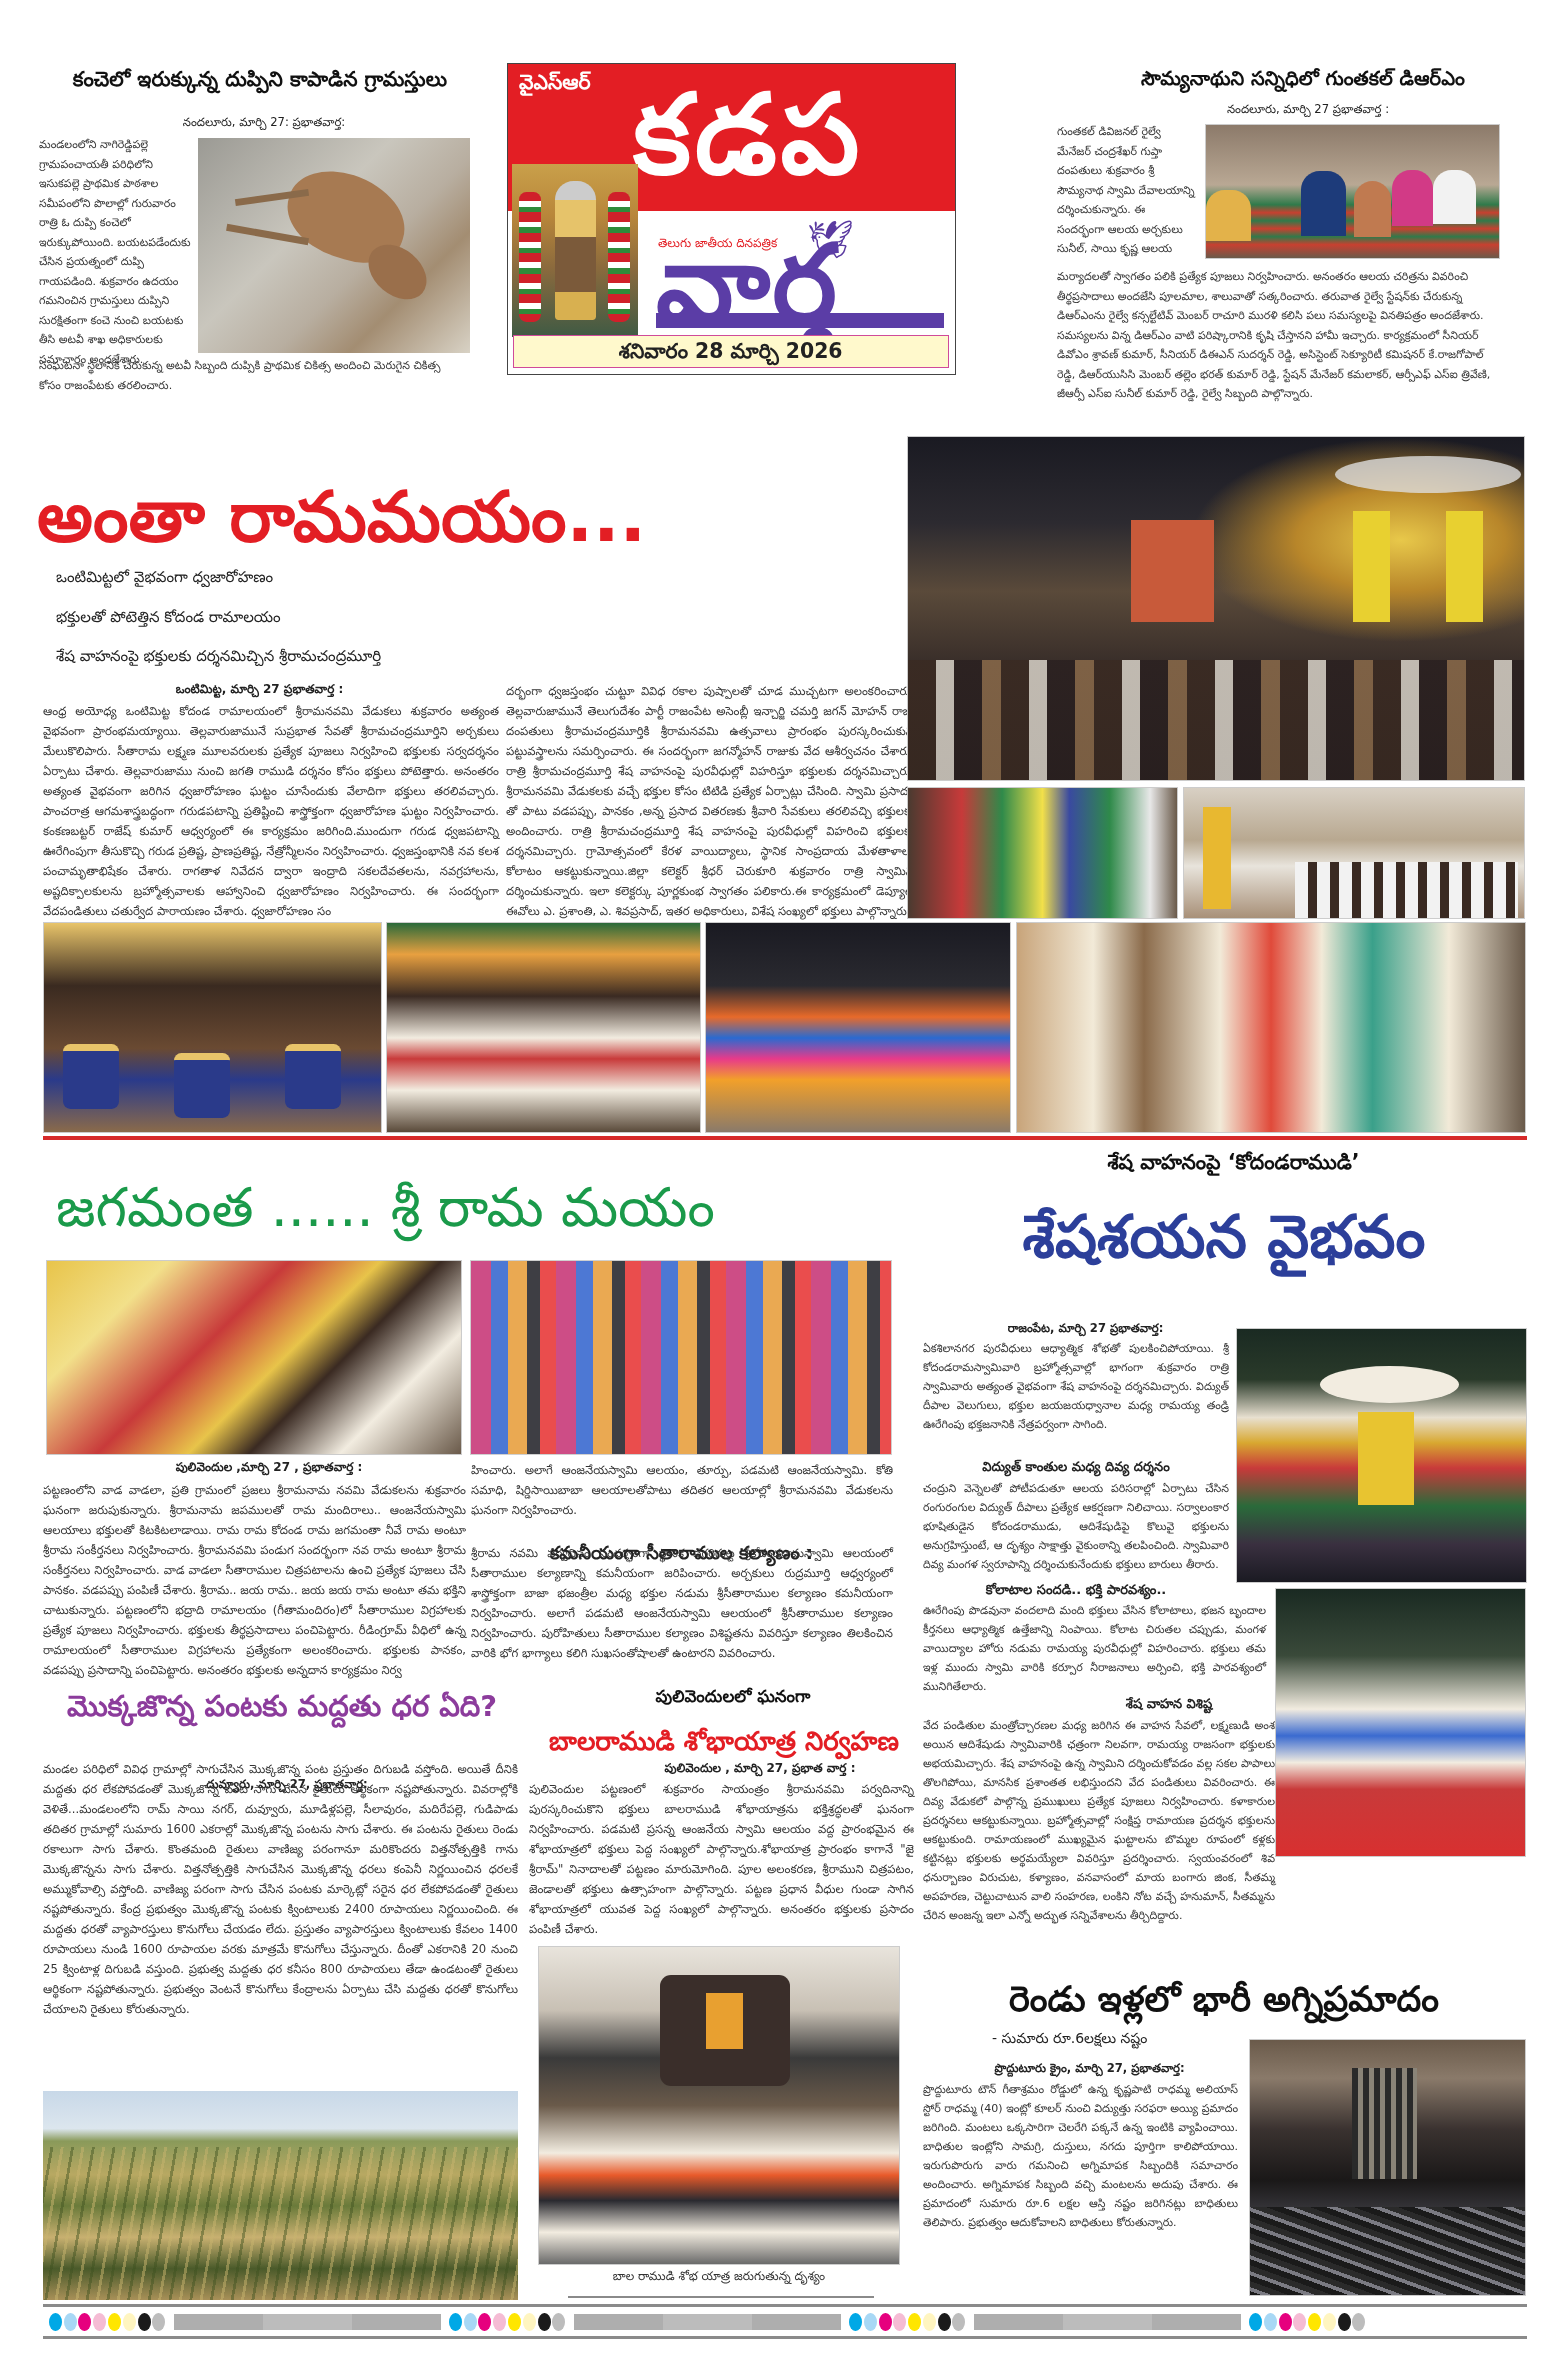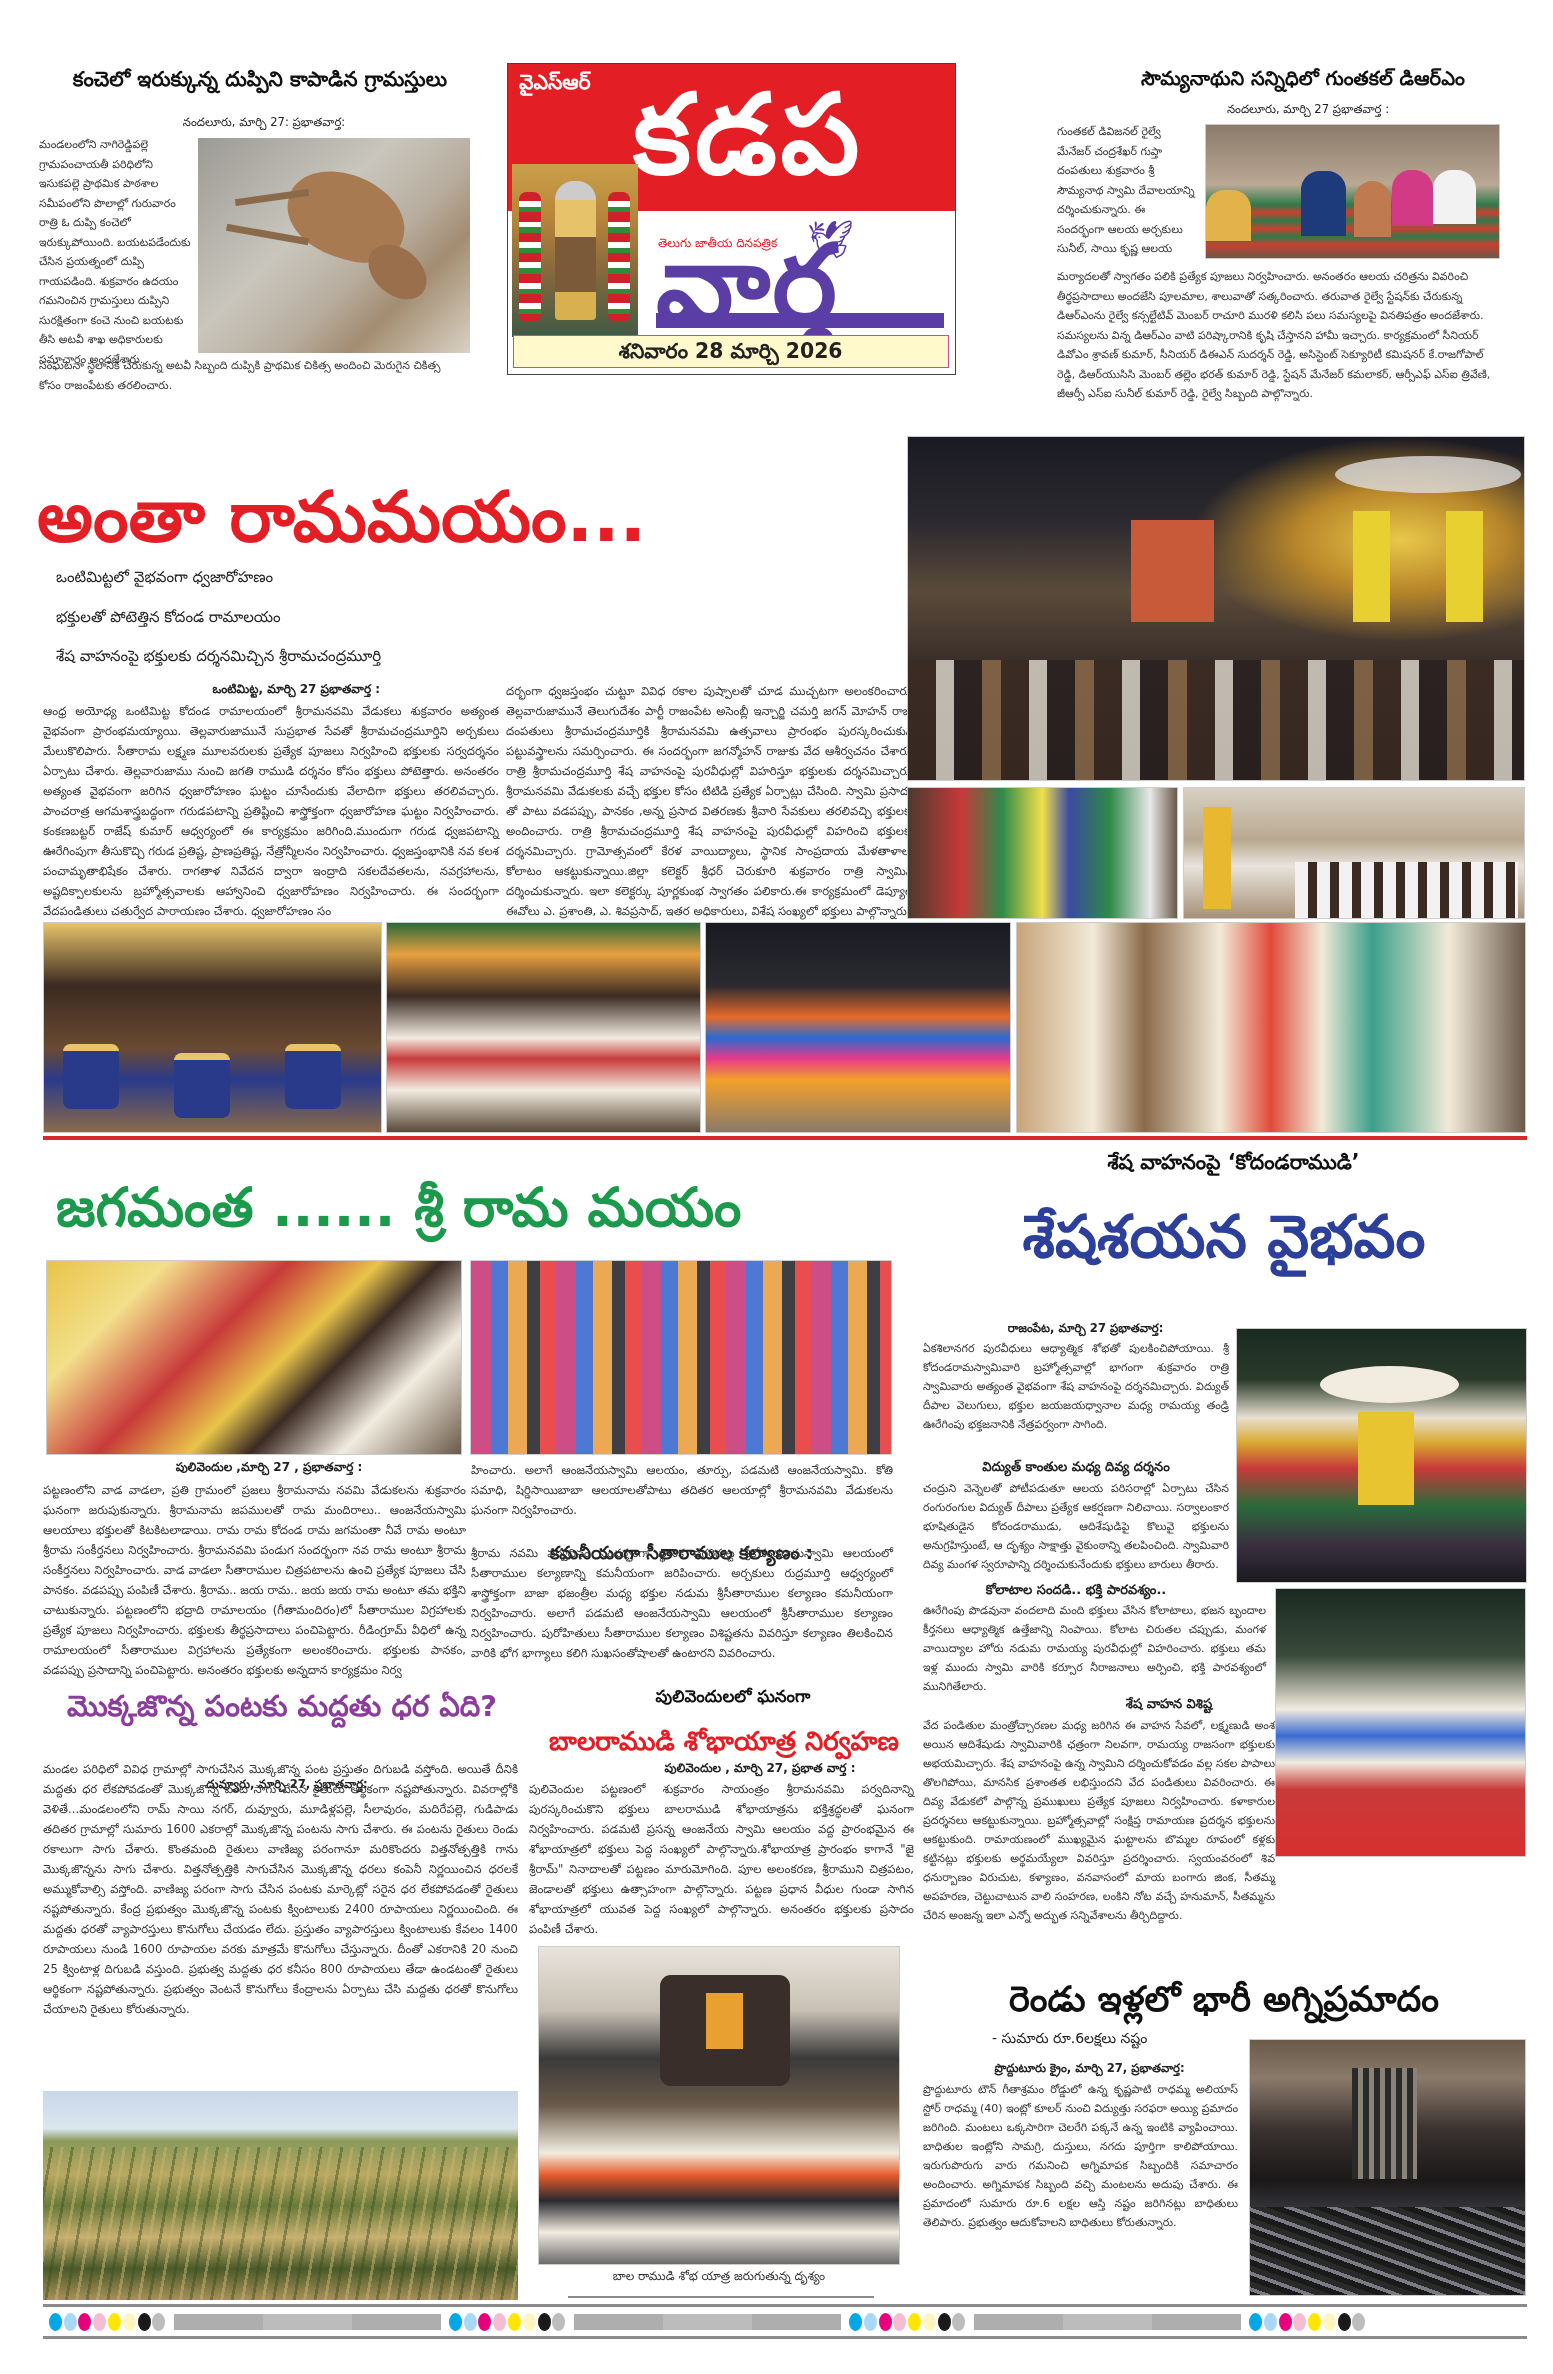--- a/index.html
+++ b/index.html
@@ -20,21 +20,21 @@
   .mh-deity { position: absolute; left: 3.7px; top: 100px; width: 126px; height: 173px; background: linear-gradient(180deg,#c9a04a 0%,#b8863a 30%,#8b6a3d 60%,#3f5a44 100%); }
   .mh-deity .garland-l { position:absolute; left:7.4px; top:28px; width:22px; height:130px; background: repeating-linear-gradient(180deg,#d0202a 0 9.3px,#fff 9.3px 15px,#2f8a3a 15px 20.4px); border-radius: 7.4px; }
   .mh-deity .garland-r { position:absolute; right:7.4px; top:28px; width:22px; height:130px; background: repeating-linear-gradient(180deg,#d0202a 0 9.3px,#fff 9.3px 15px,#2f8a3a 15px 20.4px); border-radius: 7.4px; }
   .mh-deity .idol { position:absolute; left:43px; top:16.7px; width:41px; height:139px; background: linear-gradient(180deg,#ccc 0 14%,#e6c36a 14% 40%,#7b5a3a 40% 80%,#d8b050 80%); border-radius: 18.6px 18.6px 3.7px 3.7px; }
   .mh-tagline { position: absolute; left: 150px; top: 172px; color: #e31e24; font-size: 12px; }
   .mh-bird { position: absolute; left: 299px; top: 154px; color: #5a3aa0; font-size: 37px; }
   .mh-vaartha { position: absolute; left: 148px; top: 156px; color: #5b3da6; font-size: 109px; font-weight: bold; line-height: 130px; letter-spacing: 1.9px; }
   .mh-underbar { position: absolute; left: 148px; top: 249px; width: 288px; height: 15px; background: #5b3da6; }
   .mh-date { position: absolute; left: 4.6px; top: 271px; width: 436px; height: 33px; background: #fff9cc; border: 1.9px solid #d04a9a; text-align: center; font-size: 20.4px; font-weight: bold; line-height: 30px; color: #222; }
   .headline-red { color: #e31e24; font-weight: bold; margin-top: 7px; }
-  .headline-green { color: #1a9a4a; font-weight: bold; }
+  .headline-green { color: #1a9a4a; font-weight: normal; }
   .headline-blue { color: #2c3f9a; font-weight: bold; }
   .headline-purple { color: #8c3c9c; font-weight: bold; }
   .caption { font-size: 12px; text-align: center; color: #333; }
   .bullet-line { font-size: 15px; color: #222; margin-bottom: 18.6px; }
   .reg-bar { position: absolute; left: 28px; top: 2302px; width: 1500px; height: 28px; display: flex; align-items: center; gap: 0; }
   .dot { width: 13px; height: 18.6px; border-radius: 50%; margin: 0 0.9px; display: inline-block; }
   .gray-block { height: 16.7px; display: inline-block; }
 </style>
 </head>
 <body>
@@ -77,21 +77,21 @@
   <div style="position:absolute;left:227px;top:45px;width:43px;height:54px;background:#f2f2f2;border-radius:18.6px 18.6px 0 0;"></div>
 </div>
 <div class="abs body-text" style="left:1057px;top:267px;width:445px;font-size:11px;line-height:19.5px;text-align:left;">మర్యాదలతో స్వాగతం పలికి ప్రత్యేక పూజలు నిర్వహించారు. అనంతరం ఆలయ చరిత్రను వివరించి తీర్థప్రసాదాలు అందజేసి పూలమాల, శాలువాతో సత్కరించారు. తరువాత రైల్వే స్టేషన్‌కు చేరుకున్న డిఆర్ఎంను రైల్వే కన్సల్టేటివ్ మెంబర్ రాచూరి మురళి కలిసి పలు సమస్యలపై వినతిపత్రం అందజేశారు. సమస్యలను విన్న డిఆర్ఎం వాటి పరిష్కారానికి కృషి చేస్తానని హామీ ఇచ్చారు. కార్యక్రమంలో సీనియర్ డివోఎం శ్రావణ్ కుమార్, సీనియర్ డిఈఎన్ సుదర్శన్ రెడ్డి, అసిస్టెంట్ సెక్యూరిటీ కమిషనర్ కే.రాజగోపాల్ రెడ్డి, డిఆర్‌యుసిసి మెంబర్ తల్లెం భరత్ కుమార్ రెడ్డి, స్టేషన్ మేనేజర్ కమలాకర్, ఆర్పీఎఫ్ ఎస్ఐ త్రివేణి, జీఆర్పీ ఎస్ఐ సునీల్ కుమార్ రెడ్డి, రైల్వే సిబ్బంది పాల్గొన్నారు.</div>
 
 <div class="abs headline-red" style="left:37px;top:464px;width:863px;font-size:70px;line-height:93px;">అంతా రామమయం...</div>
 <div class="abs" style="left:56px;top:568px;width:742px;">
   <div class="bullet-line">ఒంటిమిట్టలో వైభవంగా ధ్వజారోహణం</div>
   <div class="bullet-line">భక్తులతో పోటెత్తిన కోదండ రామాలయం</div>
   <div class="bullet-line">శేష వాహనంపై భక్తులకు దర్శనమిచ్చిన శ్రీరామచంద్రమూర్తి</div>
 </div>
-<div class="abs dateline" style="left:139px;top:682px;width:241px;font-size:12px;text-align:right;">ఒంటిమిట్ట, మార్చి 27 ప్రభాతవార్త :</div>
+<div class="abs dateline" style="left:139px;top:682px;width:241px;font-size:12px;">ఒంటిమిట్ట, మార్చి 27 ప్రభాతవార్త :</div>
 <div class="abs body-text" style="left:43px;top:701px;width:456px;font-size:11.6px;line-height:20px;">ఆంధ్ర అయోధ్య ఒంటిమిట్ట కోదండ రామాలయంలో శ్రీరామనవమి వేడుకలు శుక్రవారం అత్యంత వైభవంగా ప్రారంభమయ్యాయి. తెల్లవారుజామునే సుప్రభాత సేవతో శ్రీరామచంద్రమూర్తిని అర్చకులు మేలుకొలిపారు. సీతారామ లక్ష్మణ మూలవరులకు ప్రత్యేక పూజలు నిర్వహించి భక్తులకు సర్వదర్శనం ఏర్పాటు చేశారు. తెల్లవారుజాము నుంచి జగతి రాముడి దర్శనం కోసం భక్తులు పోటెత్తారు. అనంతరం అత్యంత వైభవంగా జరిగిన ధ్వజారోహణం ఘట్టం చూసేందుకు వేలాదిగా భక్తులు తరలివచ్చారు. పాంచరాత్ర ఆగమశాస్త్రబద్ధంగా గరుడపటాన్ని ప్రతిష్టించి శాస్త్రోక్తంగా ధ్వజారోహణ ఘట్టం నిర్వహించారు. కంకణబట్టర్ రాజేష్ కుమార్ ఆధ్వర్యంలో ఈ కార్యక్రమం జరిగింది.ముందుగా గరుడ ధ్వజపటాన్ని ఊరేగింపుగా తీసుకొచ్చి గరుడ ప్రతిష్ట, ప్రాణప్రతిష్ట, నేత్రోన్మీలనం నిర్వహించారు. ధ్వజస్తంభానికి నవ కలశ పంచామృతాభిషేకం చేశారు. రాగతాళ నివేదన ద్వారా ఇంద్రాది సకలదేవతలను, నవగ్రహాలను, అష్టదిక్పాలకులను బ్రహ్మోత్సవాలకు ఆహ్వానించి ధ్వజారోహణం నిర్వహించారు. ఈ సందర్భంగా వేదపండితులు చతుర్వేద పారాయణం చేశారు. ధ్వజారోహణం సం</div>
 <div class="abs body-text" style="left:506px;top:681px;width:408px;font-size:11.6px;line-height:20px;">దర్భంగా ధ్వజస్తంభం చుట్టూ వివిధ రకాల పుష్పాలతో చూడ ముచ్చటగా అలంకరించారు. తెల్లవారుజామునే తెలుగుదేశం పార్టీ రాజంపేట అసెంబ్లీ ఇన్చార్జి చమర్తి జగన్ మోహన్ రాజు దంపతులు శ్రీరామచంద్రమూర్తికి శ్రీరామనవమి ఉత్సవాలు ప్రారంభం పురస్కరించుకుని పట్టువస్త్రాలను సమర్పించారు. ఈ సందర్భంగా జగన్మోహన్ రాజుకు వేద ఆశీర్వచనం చేశారు. రాత్రి శ్రీరామచంద్రమూర్తి శేష వాహనంపై పురవీధుల్లో విహరిస్తూ భక్తులకు దర్శనమిచ్చారు. శ్రీరామనవమి వేడుకలకు వచ్చే భక్తుల కోసం టిటిడి ప్రత్యేక ఏర్పాట్లు చేసింది. స్వామి ప్రసాదం తో పాటు వడపప్పు, పానకం ,అన్న ప్రసాద వితరణకు శ్రీవారి సేవకులు తరలివచ్చి భక్తులకు అందించారు. రాత్రి శ్రీరామచంద్రమూర్తి శేష వాహనంపై పురవీధుల్లో విహరించి భక్తులకు దర్శనమిచ్చారు. గ్రామోత్సవంలో కేరళ వాయిద్యాలు, స్థానిక సాంప్రదాయ మేళతాళాలు కోలాటం ఆకట్టుకున్నాయి.జిల్లా కలెక్టర్ శ్రీధర్ చెరుకూరి శుక్రవారం రాత్రి స్వామిని దర్శించుకున్నారు. ఇలా కలెక్టర్కు పూర్ణకుంభ స్వాగతం పలికారు.ఈ కార్యక్రమంలో డెప్యూటీ ఈవోలు ఎ. ప్రశాంతి, ఎ. శివప్రసాద్, ఇతర అధికారులు, విశేష సంఖ్యలో భక్తులు పాల్గొన్నారు.</div>
 
 <div class="photo" style="left:907px;top:436px;width:618px;height:345px;background:radial-gradient(ellipse at 80% 30%,#e8c84a 0%,#b8862a 15%,transparent 30%),linear-gradient(180deg,#1a1a22 0%,#2c2a30 25%,#5a4a3a 45%,#3a2f2a 65%,#1f1a18 100%);">
   <div style="position:absolute;left:640px;top:37px;"></div>
   <div style="position:absolute;left:427px;top:18.6px;width:186px;height:37px;border-radius:50%;background:#ddd;opacity:.8;"></div>
   <div style="position:absolute;left:445px;top:74px;width:37px;height:111px;background:#e8d030;"></div>
   <div style="position:absolute;left:538px;top:74px;width:37px;height:111px;background:#e8d030;"></div>
   <div style="position:absolute;left:223px;top:83px;width:83px;height:102px;background:#c85a3a;"></div>
   <div style="position:absolute;left:0;top:223px;width:618px;height:122px;background:repeating-linear-gradient(90deg,#3a2a22 0 28px,#d8d2c8 28px 46px,#2a2020 46px 74px,#8a6a4a 74px 93px);opacity:.85;"></div>

